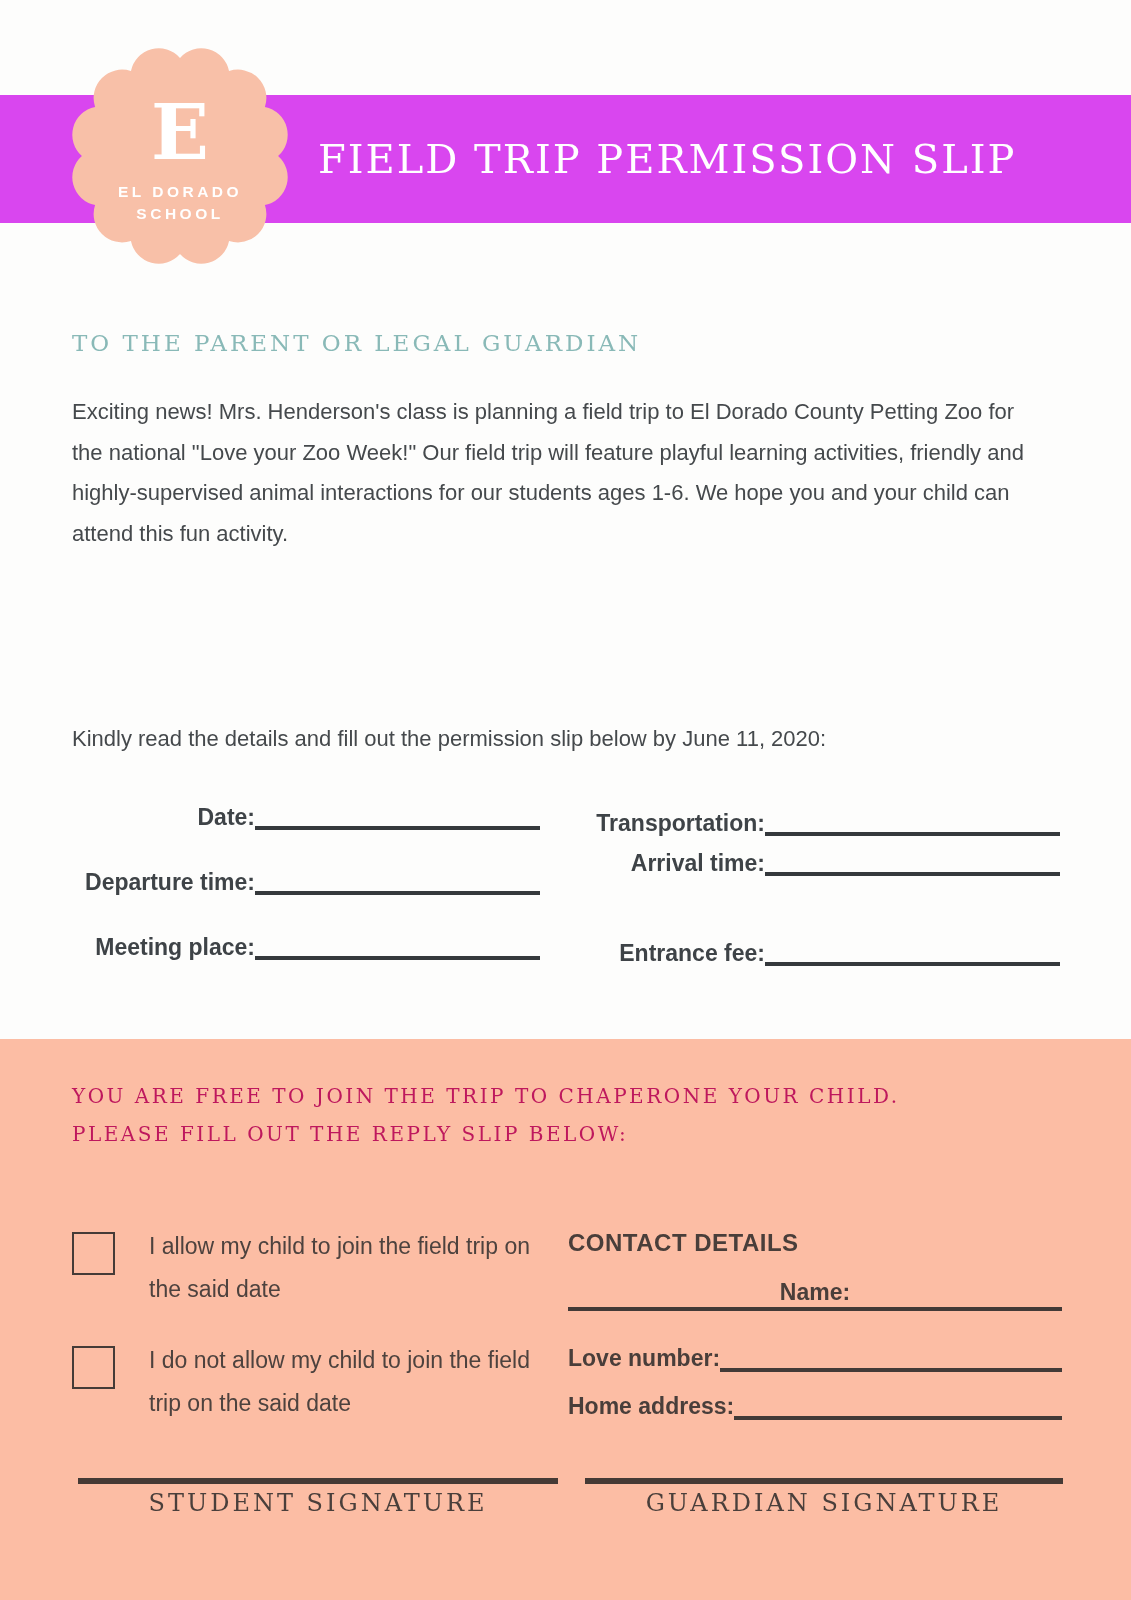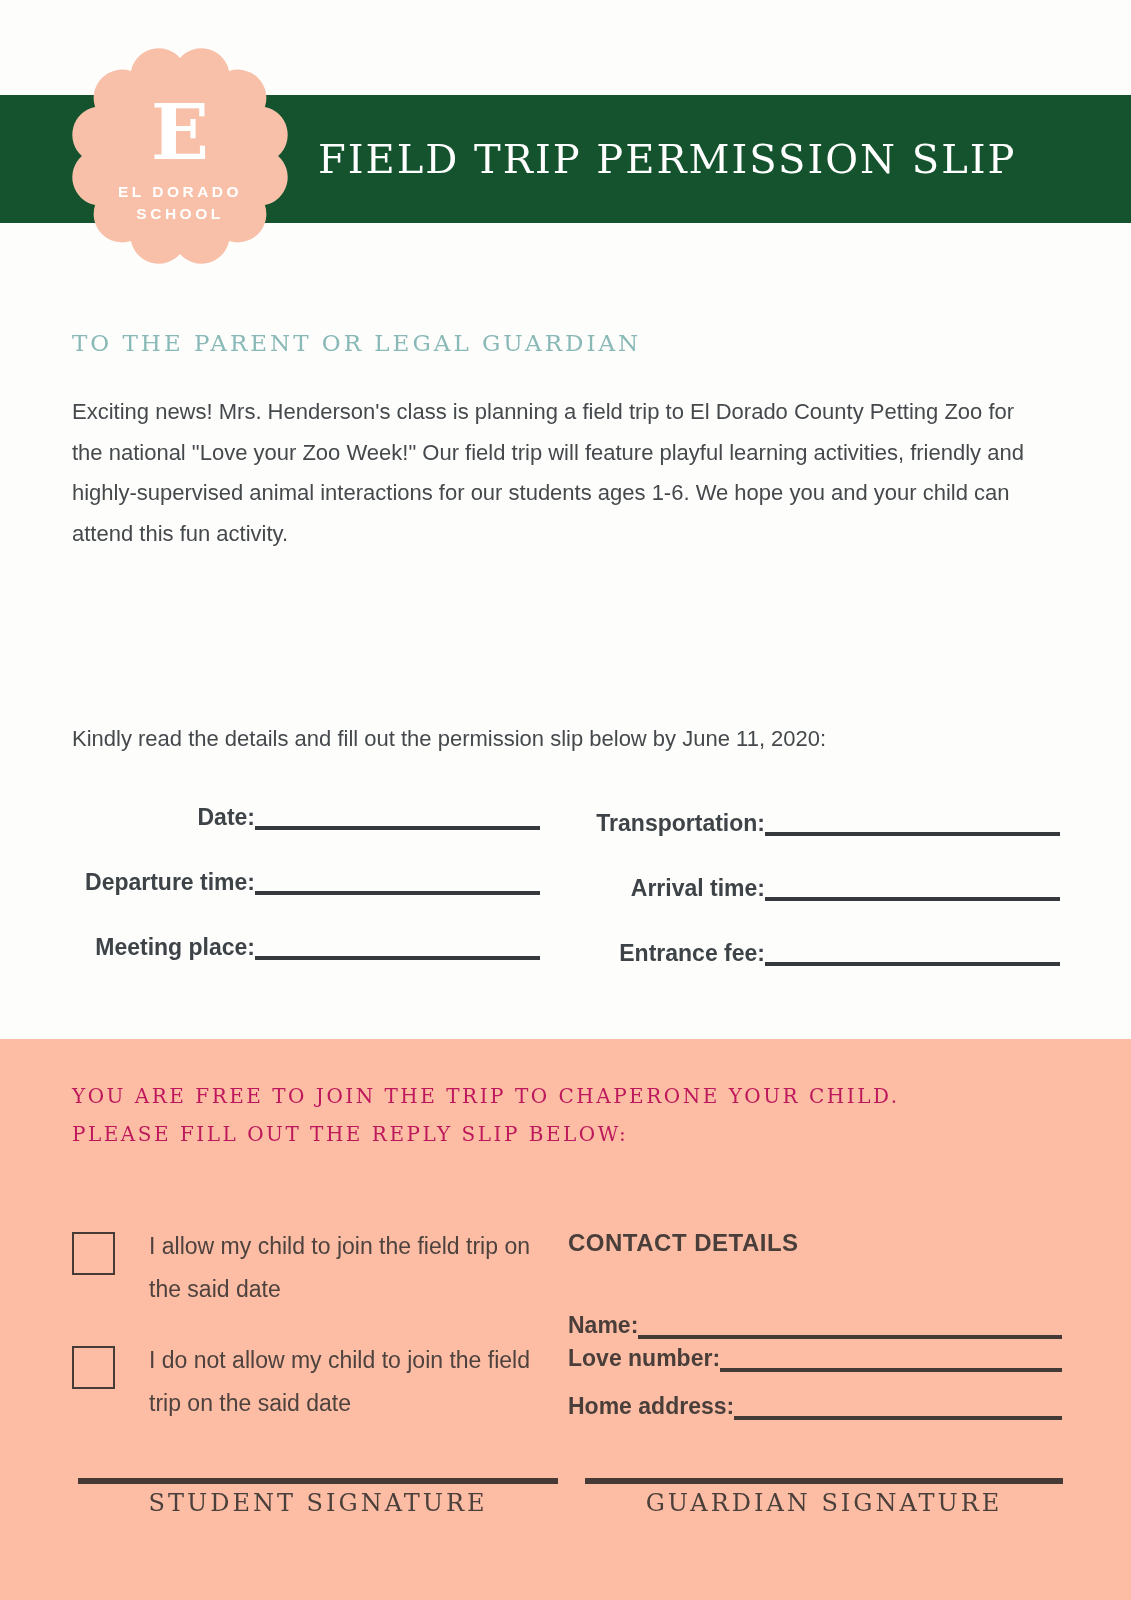--- a/index.html
+++ b/index.html
@@ -1,20 +1,20 @@
 <!DOCTYPE html>
 <html><head>
 <meta charset="utf-8">
 <style>
   * { margin:0; padding:0; box-sizing:border-box; }
   body { background:#e8e8e8; font-family:"Liberation Sans", sans-serif; }
   .page { position:relative; width:1131px; height:1600px; background:#fdfdfc; margin:0 auto; overflow:hidden; }
 
   
-  .banner { position:absolute; left:0; top:95px; width:1131px; height:128px; background:#14532d; }
+  .banner { position:absolute; left:0; top:95px; width:1131px; height:128px; background:#d946ef; }
   .banner-title { position:absolute; left:318px; top:64px; transform:translateY(-50%);
     font-family:"DejaVu Serif", serif; font-size:40px; letter-spacing:2px; color:#ffffff; white-space:nowrap; }
 
   
   .badge { position:absolute; left:71px; top:47px; width:218px; height:218px; }
   .badge svg { position:absolute; left:0; top:0; width:100%; height:100%; overflow:visible; }
   .badge-e { position:absolute; left:0; right:0; top:48px; text-align:center;
     font-family:"DejaVu Serif", serif; font-weight:bold; font-size:76px; color:#ffffff; line-height:1; }
   .badge-name { position:absolute; left:0; right:0; text-align:center; color:#ffffff;
     font-size:15.5px; letter-spacing:3.5px; font-weight:bold; }
@@ -30,37 +30,37 @@
     font-size:23px; line-height:31px; letter-spacing:2.5px; color:#89b9b7; }
   .instruction { position:absolute; left:72px; top:726px; font-size:22px; color:#45494c; white-space:nowrap; }
 
   
   .field { position:absolute; display:flex; align-items:stretch; height:38px;text-align:right; }
   .field-label { font-size:23px; font-weight:bold; color:#3e4347; align-self:center; }
   .field-line { flex:1; border-bottom:4px solid #35393c; margin-bottom:6px; }
   .fl { left:72px; width:468px; }  .fl .field-label { width:183px; }
   .fr { left:568px; width:492px; } .fr .field-label { width:197px; }
   .f-l0 { top:798px; } .f-l1 { top:863px; } .f-l2 { top:928px; }
-  .f-r0 { top:804px; } .f-r1 { top:869px; } .f-r2 { top:934px; }
+  .f-r0 { top:804px; } .f-r1 { top:844px; } .f-r2 { top:934px; }
 
   
   .reply { position:absolute; left:0; top:1039px; width:1131px; height:561px; background:#fcbda4; color:#4d423e; }
   .reply-headline { position:absolute; left:72px; top:38px; font-family:"DejaVu Serif", serif;
     font-size:20px; letter-spacing:2.5px; line-height:38px; color:#be185d; white-space:nowrap; }
   .option { position:absolute; left:72px; display:flex; gap:34px; }
   .option-box { width:43px; height:43px; border:2.5px solid #453b37; margin-top:7px; flex:none; background:transparent; }
   .option-label { width:395px; font-size:23px; line-height:43px; color:#4d423e; }
   .opt0 { top:186px; } .opt1 { top:300px; }
 
   .contact-heading { position:absolute; left:568px; top:190px; font-size:24px; font-weight:bold;
     letter-spacing:0.5px; color:#493e3a; white-space:nowrap; }
   .cfield { position:absolute; left:568px; width:494px; height:36px; display:flex; }
   .cfield .field-label { color:#493e3a; }
   .cfield .field-line { border-bottom:4px solid #423a37; margin-bottom:4px; }
-  .c0 { top:268px; } .c1 { top:301px; } .c2 { top:349px; }
+  .c0 { top:240px;flex-direction:column; } .c1 { top:301px; } .c2 { top:349px; }
 
   .sig { position:absolute; top:439px; }
   .sig-student { left:78px; width:480px; }
   .sig-guardian { left:585px; width:478px; }
   .sig-line { height:6px; background:#453a35; }
   .sig-label { margin-top:5px; text-align:center; font-family:"DejaVu Serif", serif;
     font-size:24px; letter-spacing:3px; color:#4a3f3b; white-space:nowrap; }
 </style>
 </head>
 <body>

